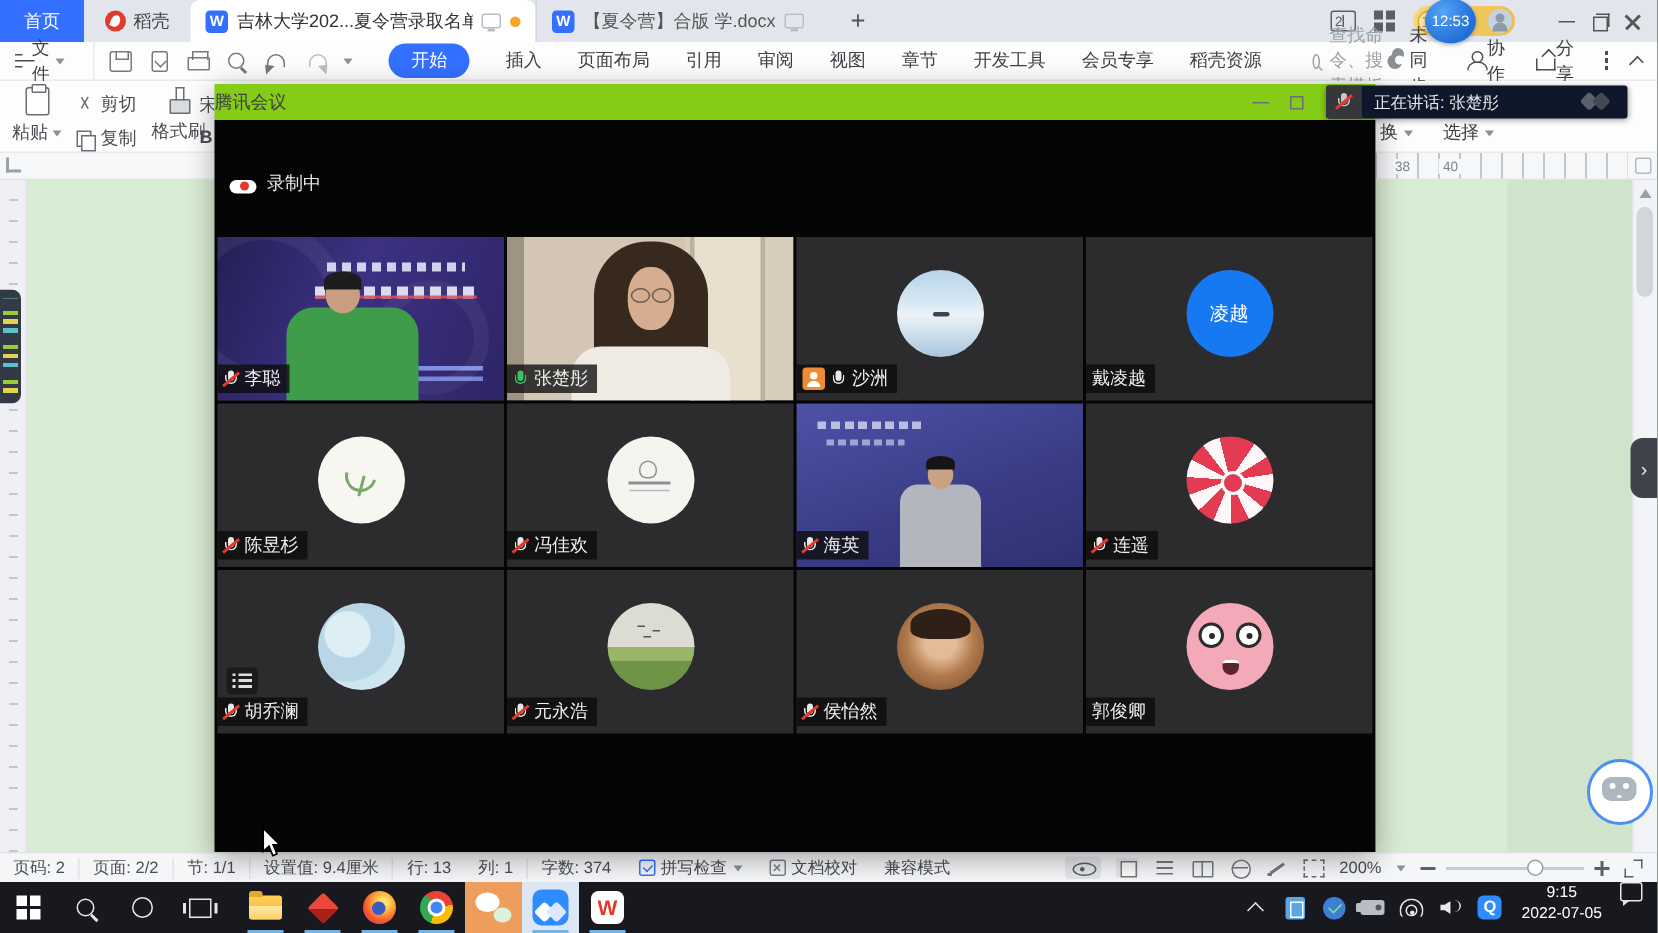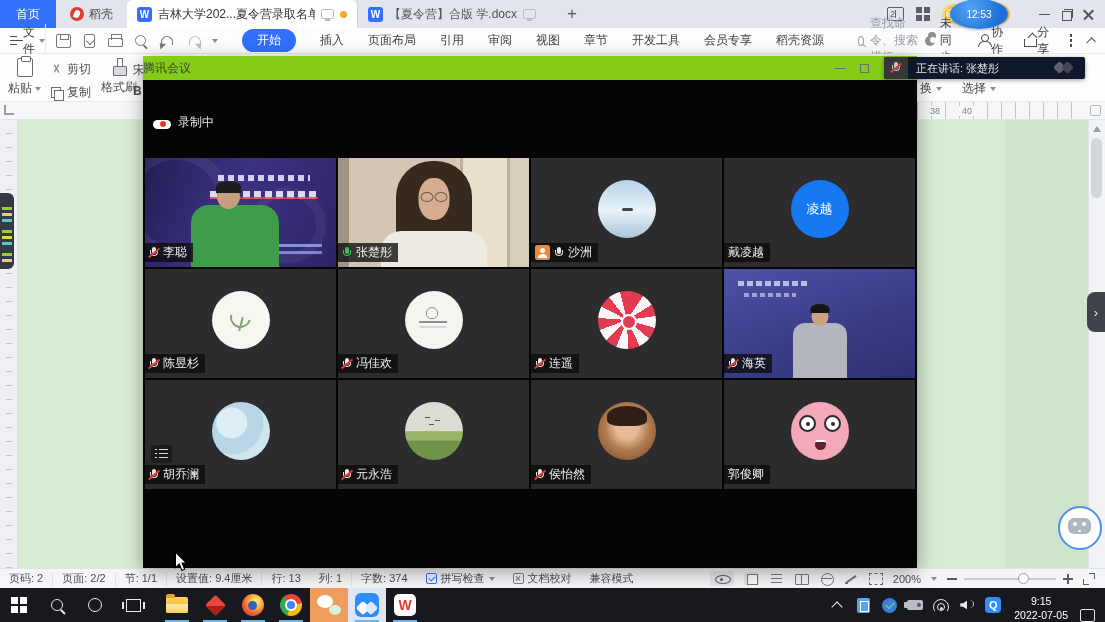--- a/index.html
+++ b/index.html
@@ -29,34 +29,34 @@
   .gridmenu-icon{width:14px;height:14px;margin-right:12px;background:
      linear-gradient(#5a5f66,#5a5f66) 0 0/6px 6px no-repeat,
      linear-gradient(#5a5f66,#5a5f66) 8px 0/6px 6px no-repeat,
      linear-gradient(#5a5f66,#5a5f66) 0 8px/6px 6px no-repeat,
      linear-gradient(#5a5f66,#5a5f66) 8px 8px/6px 6px no-repeat}
   .member-pill{position:relative;width:68px;height:20px;border-radius:10px;background:linear-gradient(90deg,#f6d878,#eebf50);display:flex;align-items:center;padding:0 3px;margin-right:14px}
   .coin{width:15px;height:15px;border-radius:50%;background:#fbe9a8;border:1px solid #d9a93c;color:#a8720f;font-size:9px;display:flex;align-items:center;justify-content:center}
   .pill-avatar{position:absolute;right:2px;top:2px;width:16px;height:16px;border-radius:50%;background:#c5d2e0}
   .pill-avatar::before{content:"";position:absolute;left:5px;top:3px;width:6px;height:6px;border-radius:50%;background:#8d9aa8}
   .pill-avatar::after{content:"";position:absolute;left:3px;top:9px;width:10px;height:6px;border-radius:5px 5px 0 0;background:#8d9aa8}
-  .timer-ball{position:absolute;left:950px;top:-1px;width:58px;height:30px;border-radius:50%;background:radial-gradient(circle at 35% 30%,#55a4f5,#1f6fd8 70%);color:#fff;font-size:10px;display:flex;align-items:center;justify-content:center;z-index:7;box-shadow:0 1px 3px rgba(0,0,0,.3)}
+  .timer-ball{position:absolute;left:950px;top:-1px;width:34px;height:30px;border-radius:50%;background:radial-gradient(circle at 35% 30%,#55a4f5,#1f6fd8 70%);color:#fff;font-size:10px;display:flex;align-items:center;justify-content:center;z-index:7;box-shadow:0 1px 3px rgba(0,0,0,.3)}
   .winctl{display:flex;align-items:center;gap:9px;margin-right:10px;margin-left:14px}
   .wc-min,.wc-restore,.wc-close{width:13px;height:13px;position:relative}
   .wc-min::after{content:"";position:absolute;left:1px;right:1px;top:6px;height:1.5px;background:#555}
   .wc-restore::after{content:"";position:absolute;left:2px;top:3px;width:8px;height:8px;border:1.2px solid #555}
   .wc-restore::before{content:"";position:absolute;left:4px;top:1px;width:8px;height:8px;border-top:1.2px solid #555;border-right:1.2px solid #555}
   .wc-close::before,.wc-close::after{content:"";position:absolute;left:0;top:6px;width:13px;height:1.5px;background:#555}
   .wc-close::before{transform:rotate(45deg)}.wc-close::after{transform:rotate(-45deg)}
 
   
   .ribbonrow{position:absolute;left:0;top:28px;width:1105px;height:26px;background:#fdfdfe;border-bottom:1px solid #e8eaed;display:flex;align-items:center;font-size:12px;color:#3c3f44}
   .hamb{width:13px;height:9px;border-top:1.5px solid #4a4d52;border-bottom:1.5px solid #4a4d52;position:relative;margin:0 6px 0 10px}
   .hamb::after{content:"";position:absolute;left:0;top:2.5px;width:13px;height:1.5px;background:#4a4d52}
-  .filebtn{display:flex;align-items:center;gap:4px;padding-right:0;border-right:1px solid #e8eaed}
+  .filebtn{display:flex;align-items:center;gap:4px;padding-right:19px;border-right:1px solid #e8eaed}
   .caret{width:0;height:0;border-left:3.5px solid transparent;border-right:3.5px solid transparent;border-top:4px solid #8a8f96}
   .qicons{display:flex;align-items:center;gap:11px;padding:0 10px}
   .qi{width:15px;height:14px;position:relative;opacity:.75}
   .qi-save::after{content:"";position:absolute;inset:0;border:1.2px solid #4a4d52;border-radius:2px}
   .qi-save::before{content:"";position:absolute;left:4px;top:0;width:7px;height:5px;border:1.2px solid #4a4d52;border-top:none;z-index:1}
   .qi-export::after{content:"";position:absolute;inset:0 2px;border:1.2px solid #4a4d52;border-radius:2px}
   .qi-export::before{content:"";position:absolute;left:5px;top:4px;width:5px;height:5px;border-right:1.2px solid #4a4d52;border-bottom:1.2px solid #4a4d52;transform:rotate(45deg)}
   .qi-print::after{content:"";position:absolute;left:0;top:4px;right:0;height:7px;border:1.2px solid #4a4d52;border-radius:1px}
   .qi-print::before{content:"";position:absolute;left:3px;top:0;width:9px;height:5px;border:1.2px solid #4a4d52;border-bottom:none}
   .qi-preview::after{content:"";position:absolute;left:1px;top:1px;width:9px;height:9px;border:1.3px solid #4a4d52;border-radius:50%}
@@ -276,21 +276,21 @@
   .tb-chrome::before{content:"";position:absolute;left:5px;top:5px;width:12px;height:12px;border-radius:50%;background:#fff}
   .tb-chrome::after{content:"";position:absolute;left:7px;top:7px;width:8px;height:8px;border-radius:50%;background:#4285f4}
   .tb-wechat{width:24px;height:20px;position:relative}
   .tb-wechat::before{content:"";position:absolute;left:0;top:0;width:16px;height:13px;border-radius:50%;background:#fff}
   .tb-wechat::after{content:"";position:absolute;right:0;bottom:0;width:12px;height:10px;border-radius:50%;background:#d9f2dc}
   .tb-meeting{width:24px;height:24px;border-radius:6px;background:#2f8cff;position:relative;overflow:hidden}
   .tb-meeting::before{content:"";position:absolute;left:3px;top:10px;width:10px;height:10px;background:#fff;transform:rotate(45deg);border-radius:2px}
   .tb-meeting::after{content:"";position:absolute;left:11px;top:10px;width:10px;height:10px;background:#dce9ff;transform:rotate(45deg);border-radius:2px}
   .tb-wps{width:22px;height:22px;border-radius:5px;background:#fff;color:#e23b2e;font-weight:bold;font-size:14px;display:flex;align-items:center;justify-content:center}
   .tb-wps::before{content:"W"}
-  .tray{margin-left:auto;display:flex;align-items:flex-end;height:34px}
+  .tray{margin-left:auto;display:flex;align-items:flex-start;height:34px}
   .tray-cell{width:26px;height:34px;display:flex;align-items:center;justify-content:center;flex:0 0 auto}
   .tr-chev{width:8px;height:8px;border-top:1.6px solid #e8e8e8;border-left:1.6px solid #e8e8e8;transform:rotate(45deg);margin-top:4px}
   .tr-usb{width:13px;height:15px;border-radius:2px;background:#5aa7e8;position:relative}
   .tr-usb::after{content:"";position:absolute;left:3px;top:3px;width:7px;height:9px;border:1.2px solid #fff}
   .tr-shield{width:15px;height:15px;border-radius:50%;background:#3d7fd6;position:relative}
   .tr-shield::after{content:"";position:absolute;left:4px;top:4px;width:7px;height:4px;border-left:1.8px solid #7de08a;border-bottom:1.8px solid #7de08a;transform:rotate(-45deg)}
   .tr-cam{width:16px;height:10px;border-radius:2px;background:#b9bec6;position:relative}
   .tr-cam::before{content:"";position:absolute;left:-3px;top:2px;width:4px;height:6px;background:#b9bec6;border-radius:1px}
   .tr-cam::after{content:"";position:absolute;right:2px;top:3px;width:4px;height:4px;border-radius:50%;background:#55585e}
   .tr-wifi{width:16px;height:12px;position:relative;overflow:hidden}
@@ -572,39 +572,39 @@
           <span class="avatar av-feng"></span>
           <div class="t-label">
             <span class="mic">
                 <span class="slash"></span>
               </span>
             <span>冯佳欢</span>
           </div>
         </div>
 
         <div class="tile">
+          <div class="bg-hy">
+            <span class="hy-body"></span>
+            <span class="hy-head"></span>
+          </div>
+          <div class="t-label">
+            <span class="mic">
+                <span class="slash"></span>
+              </span>
+            <span>海英</span>
+          </div>
+        </div>
+
+        <div class="tile">
           <span class="avatar av-lian"></span>
           <div class="t-label">
             <span class="mic">
                 <span class="slash"></span>
               </span>
             <span>连遥</span>
-          </div>
-        </div>
-
-        <div class="tile">
-          <div class="bg-hy">
-            <span class="hy-body"></span>
-            <span class="hy-head"></span>
-          </div>
-          <div class="t-label">
-            <span class="mic">
-                <span class="slash"></span>
-              </span>
-            <span>海英</span>
           </div>
         </div>
 
         <div class="tile">
           <span class="avatar av-hu"></span>
           <span class="list-fab"></span>
           <div class="t-label">
             <span class="mic">
                 <span class="slash"></span>
               </span>

